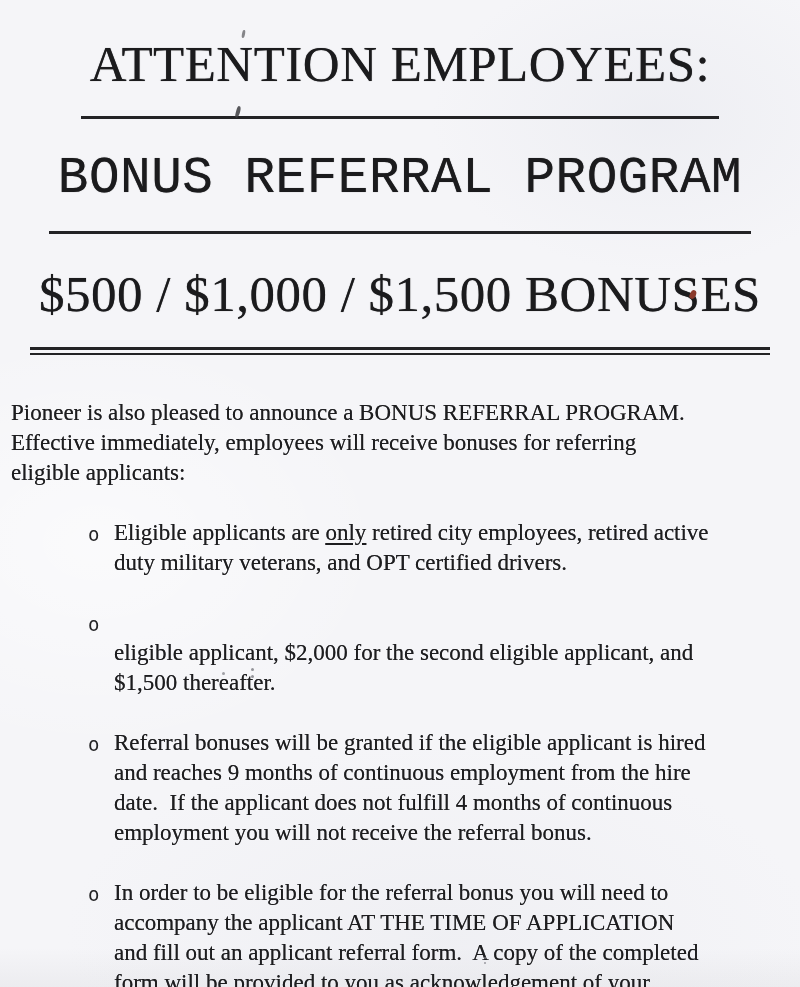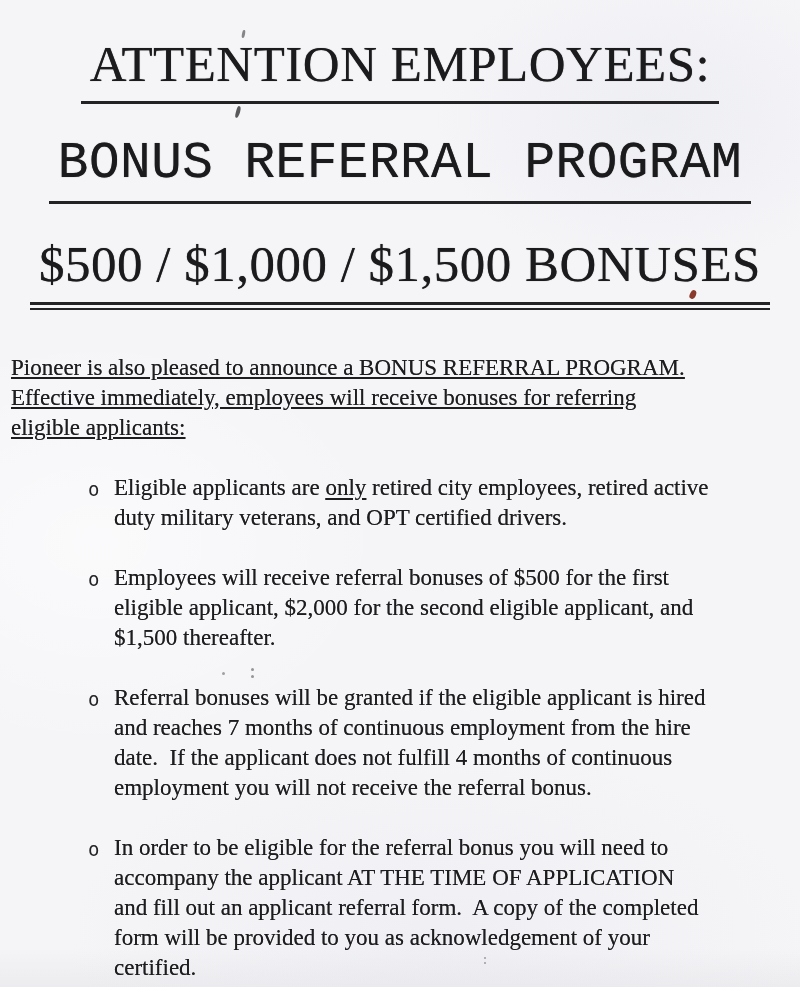--- a/index.html
+++ b/index.html
@@ -27,42 +27,41 @@
     font-weight: normal;
     line-height: 1.18;
     letter-spacing: 0.5px;
     color: #1b1b1d;
     text-shadow: 0 0 0.7px rgba(10,10,12,0.8);
   }
   h1.doc-h.h2 { margin-top: 30px; font-family: Liberation Mono, monospace; }
   h1.doc-h.h3 { margin-top: 30px; }
   .hline {
     display: inline-block;
-    padding: 0 9px 7px 9px;
+    padding: 0 9px 22px 9px;
     border-bottom: 3px solid #232325;
   }
   .hline.double { position: relative; text-align: right; }
   .hline.double::after {
     content: "";
     position: absolute;
     left: 0; right: 0;
     bottom: -8px;
     height: 2px;
     background: #232325;
   }
   
   .rich {
     white-space: pre;
     font-size: 23px;
     line-height: 30px;
     text-shadow: 0 0 0.5px rgba(15,15,18,0.7);
   }
   .intro {
     margin: 48px 10px 0 11px;
-    text-decoration: underline;
   }
   ul.bullets {
     list-style: none;
     margin: 30px 0 0 0;
     padding: 0 20px 0 88px;
   }
   ul.bullets li {
     position: relative;
     padding-left: 26px;
     margin: 0 0 30px 0;
@@ -149,25 +148,25 @@
 
   <div class="rich intro"><span>Pioneer is also pleased to announce a BONUS REFERRAL PROGRAM.</span><br><span>Effective immediately, employees will receive bonuses for referring</span><br><span>eligible applicants:</span></div>
 
   <ul class="bullets">
     <li>
       <span class="marker">o</span>
       <div class="rich"><span>Eligible applicants are </span><span class="u">only</span><span> retired city employees, retired active</span><br><span>duty military veterans, and OPT certified drivers.</span></div>
     </li>
     <li>
       <span class="marker">o</span>
-      <div class="rich"><span>Employees will receive referral bonuses of $500 for the first</span><br><span>eligible applicant, $2,000 for the second eligible applicant, and</span><br><span>$1,500 thereafter.</span></div>
+      <div class="rich"><br><span>eligible applicant, $2,000 for the second eligible applicant, and</span><br><span>$1,500 thereafter.</span></div>
     </li>
     <li>
       <span class="marker">o</span>
-      <div class="rich"><span>Referral bonuses will be granted if the eligible applicant is hired</span><br><span>and reaches 7 months of continuous employment from the hire</span><br><span>date.  If the applicant does not fulfill 4 months of continuous</span><br><span>employment you will not receive the referral bonus.</span></div>
+      <div class="rich"><span>Referral bonuses will be granted if the eligible applicant is hired</span><br><span>and reaches 9 months of continuous employment from the hire</span><br><span>date.  If the applicant does not fulfill 4 months of continuous</span><br><span>employment you will not receive the referral bonus.</span></div>
     </li>
     <li>
       <span class="marker">o</span>
       <div class="rich"><span>In order to be eligible for the referral bonus you will need to</span><br><span>accompany the applicant AT THE TIME OF APPLICATION</span><br><span>and fill out an applicant referral form.  A copy of the completed</span><br><span>form will be provided to you as acknowledgement of your</span><br><span>certified.</span></div>
     </li>
   </ul>
 
   <div class="speck-red" style="background: rgb(138, 58, 44);"></div>
   <div class="mark-comma"></div>
   <div class="mark-tick-top"></div>

